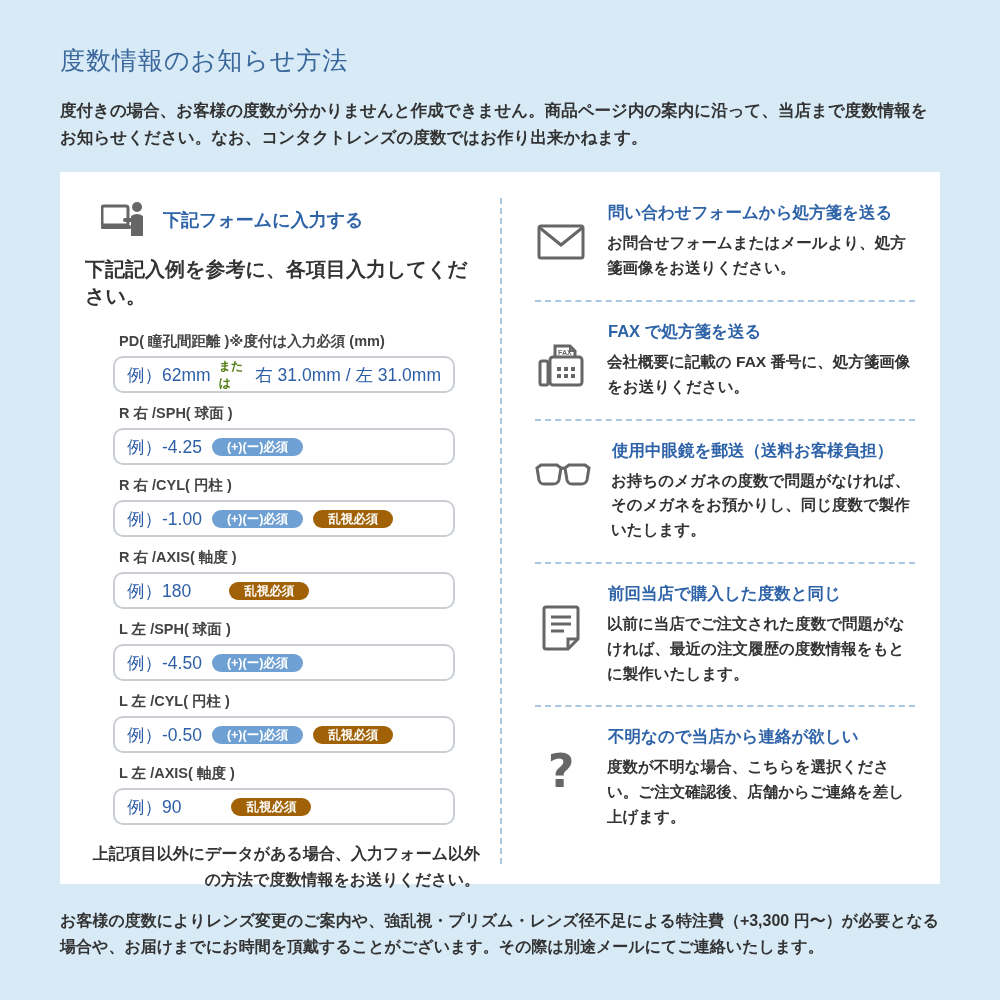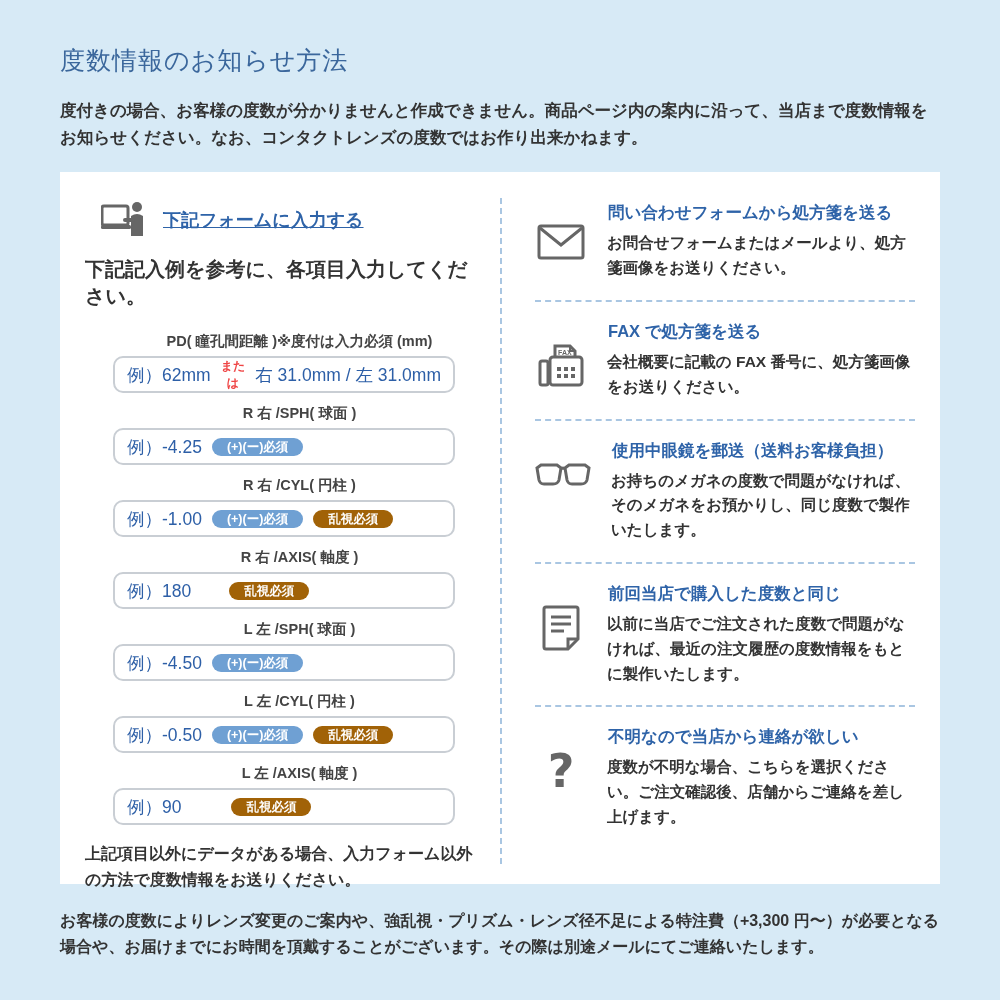--- a/index.html
+++ b/index.html
@@ -28,38 +28,38 @@
     padding:26px 0 20px 0;
   }
   
   .col-left{
     width:442px;box-sizing:border-box;
     padding:0 20px 0 25px;
     border-right:2px dashed #a9c6e2;
   }
   .form-header{display:flex;align-items:center;gap:16px;margin:4px 0 18px 16px;}
   .form-header .hdr-icon{flex:0 0 auto;line-height:0;}
-  .form-header .hdr-title{font-size:18px;font-weight:bold;color:#2e63a8;text-decoration:underline;}
+  .form-header .hdr-title{font-size:18px;font-weight:bold;color:#2e63a8;}
   .form-subtitle{font-size:20px;font-weight:bold;color:#333;margin:12px 0 22px 0;}
-  .field{margin:0 0 0 28px;text-align:center;}
+  .field{margin:0 0 0 28px;}
   .field-label{font-size:14.5px;font-weight:bold;color:#444;margin:0 0 5px 6px;}
   .ex-box{
     height:37px;border:2px solid #c9ced4;border-radius:10px;
     background:#fff;display:flex;align-items:center;gap:10px;
     padding:0 12px;margin-bottom:11px;box-sizing:border-box;width:342px;
   }
   .ex-val{font-size:17.5px;font-weight:normal;color:#2d5fa7;white-space:nowrap;}
-  .ex-mid{font-size:12px;font-weight:bold;color:#ef4444;margin:8px -2px;}
+  .ex-mid{font-size:12px;font-weight:bold;color:#4d7c0f;margin:8px -2px;}
   .badge{
     border-radius:999px;color:#fff;font-size:12.5px;font-weight:bold;
     padding:3px 15px;white-space:nowrap;line-height:1;
   }
   .badge-blue{background:#6fa0d3;}
   .badge-orange{background:#a16207;}
-  .left-note{font-size:16px;font-weight:bold;color:#333;line-height:1.6;margin:16px 0 12px 0;}
+  .left-note{font-size:16px;font-weight:bold;color:#333;line-height:1.6;margin:16px 0 12px 0;text-align:right;}
   
   .col-right{flex:1;box-sizing:border-box;padding:4px 25px 0 33px;}
   .method{display:flex;gap:20px;}
   .method-icon{flex:0 0 52px;display:flex;justify-content:center;padding-top:22px;line-height:0;}
   .method-text{flex:1;}
   .method-title{font-size:16.5px;font-weight:bold;color:#2e63a8;margin:0 0 7px 1px;}
   .method-body{font-size:15.5px;font-weight:bold;color:#333;line-height:1.6;margin:0;}
   .method-divider{border:none;border-top:2px dashed #a9c6e2;margin:19px 0 19px 0;}
   .q-glyph{font-size:46px;font-weight:bold;color:#666;font-family:"DejaVu Sans",sans-serif;line-height:1;}
   

